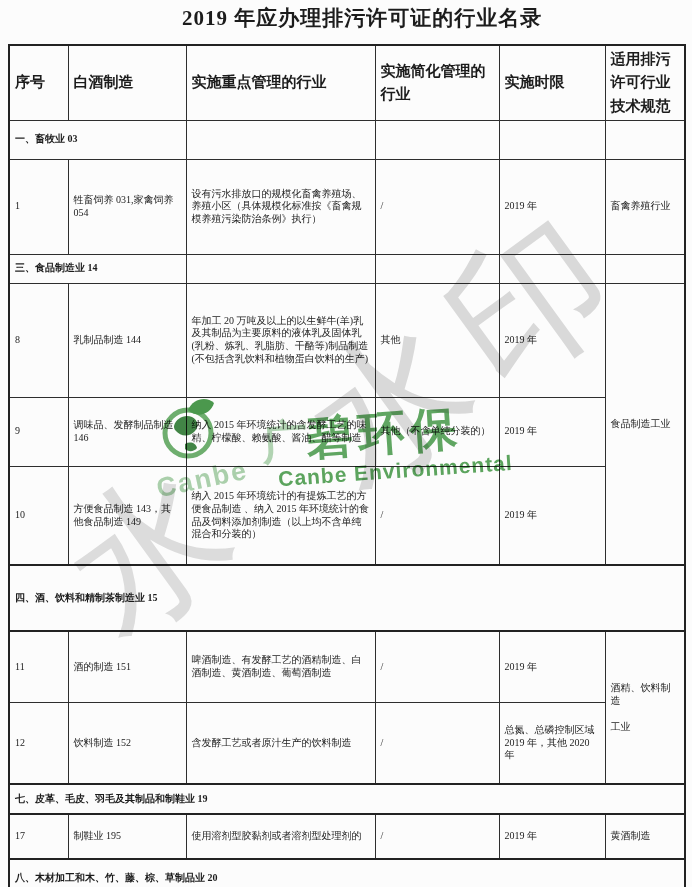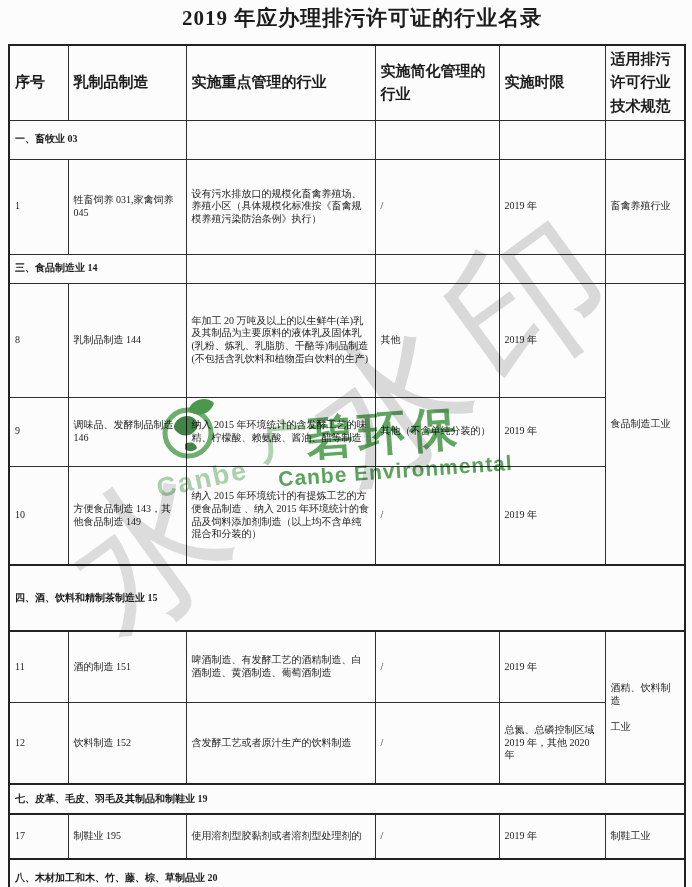--- a/index.html
+++ b/index.html
@@ -79,38 +79,38 @@
     <col style="width:59px">
       <col style="width:118px">
       <col style="width:189px">
     <col style="width:124px">
       <col style="width:106px">
       <col style="width:80px">
   </colgroup>
   <thead>
     <tr style="height:70px">
       <th>序号</th>
-      <th>乳制品制造</th>
+      <th>白酒制造</th>
       <th>实施重点管理的行业</th>
       <th class="al">实施简化管理的行业</th>
       <th>实施时限</th>
       <th class="al">适用排污许可行业技术规范</th>
     </tr>
   </thead>
   <tbody id="tbody">
       <tr style="height: 39px;">
         <td class="section" colspan="2">一、畜牧业 03</td>
         <td></td>
         <td></td>
         <td></td>
         <td></td>
       </tr>
       <tr style="height: 95px;">
         <td class="c">1</td>
-        <td>牲畜饲养 031,家禽饲养 045</td>
+        <td>牲畜饲养 031,家禽饲养 054</td>
         <td>设有污水排放口的规模化畜禽养殖场、养殖小区（具体规模化标准按《畜禽规模养殖污染防治条例》执行）</td>
         <td class="c">/</td>
         <td class="c">2019 年</td>
         <td class="spec">畜禽养殖行业</td>
       </tr>
       <tr style="height: 29px; margin-left: 36px;">
         <td class="section" colspan="2">三、食品制造业 14</td>
         <td></td>
         <td></td>
         <td></td>
@@ -160,21 +160,21 @@
       </tr>
       <tr style="height: 30px;">
         <td class="section full" colspan="6">七、皮革、毛皮、羽毛及其制品和制鞋业 19</td>
       </tr>
       <tr style="height: 45px;">
         <td class="c">17</td>
         <td>制鞋业 195</td>
         <td>使用溶剂型胶黏剂或者溶剂型处理剂的</td>
         <td class="c">/</td>
         <td class="c">2019 年</td>
-        <td class="spec">制鞋工业</td>
+        <td class="spec">黄酒制造</td>
       </tr>
       <tr style="height: 39px;">
         <td class="section full" colspan="6">八、木材加工和木、竹、藤、棕、草制品业 20</td>
       </tr>
     </tbody>
 </table>
 
 <div class="wm wm-gray">水印</div>
 <div class="wm wm-gray2">水</div>
 

